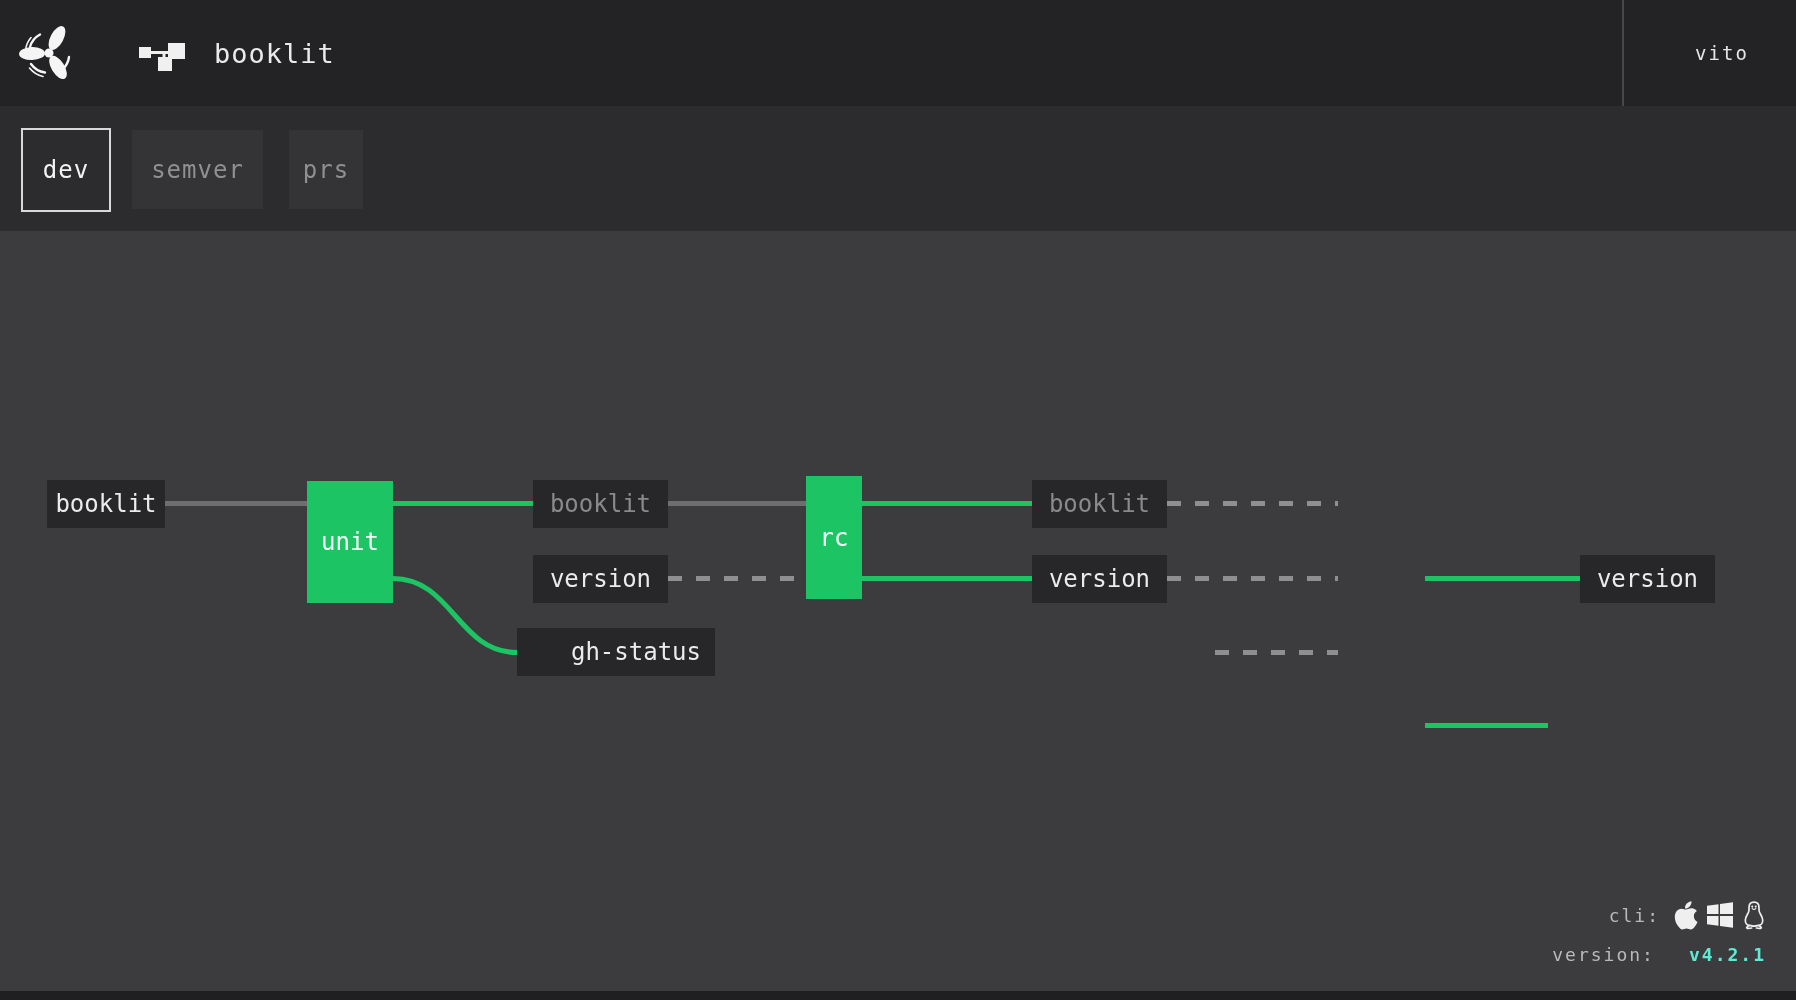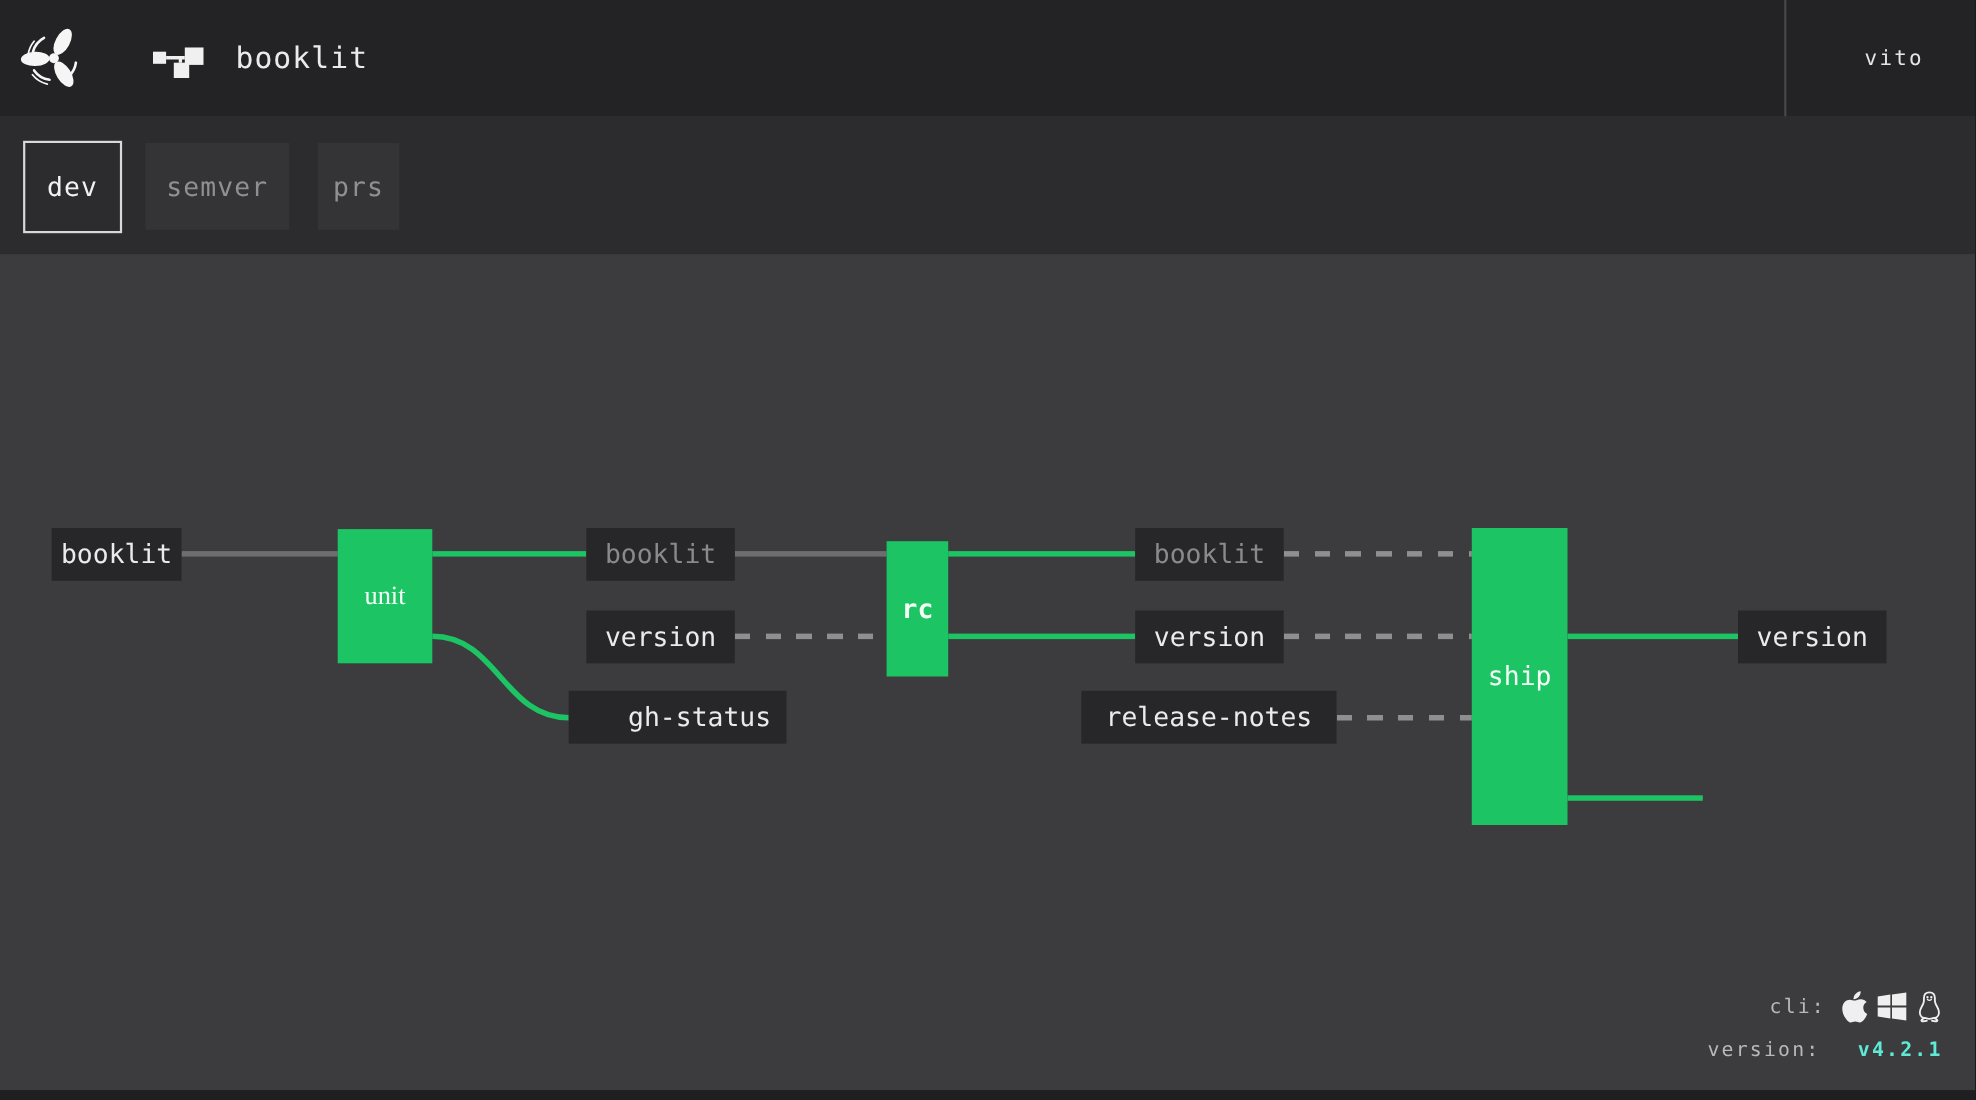--- a/index.html
+++ b/index.html
@@ -61,22 +61,22 @@
 
   
   .res, .job {
     position: absolute; display: flex; align-items: center; justify-content: center;
     font-size: 24px; cursor: pointer; z-index: 3;
   }
   .res { background: var(--node-bg); color: var(--white-text); height: 48px; }
   .res.faded { color: var(--faded-text); }
   .job { background: var(--green); color: #f4fff8; }
 
-  .job-unit { left: 307px; top: 481px; width: 86px; height: 122px; font-family: Liberation Serif, serif; }
-  .job-rc   { left: 806px; top: 492px; width: 56px; height: 123px; font-weight: bold; }
+  .job-unit { left: 307px; top: 481px; width: 86px; height: 122px; }
+  .job-rc   { left: 806px; top: 476px; width: 56px; height: 123px; }
   .job-ship { left: 1338px; top: 480px; width: 87px; height: 270px; }
 
   .res-booklit0   { left: 47px;   top: 480px; width: 118px; }
   .res-booklit1   { left: 533px;  top: 480px; width: 135px; }
   .res-version1   { left: 533px;  top: 555px; width: 135px; }
   .res-ghstatus   { left: 517px;  top: 628px; width: 198px; padding-left: 40px; }
   .res-booklit2   { left: 1032px; top: 480px; width: 135px; }
   .res-version2   { left: 1032px; top: 555px; width: 135px; }
   .res-relnotes   { left: 983px;  top: 628px; width: 232px; }
   .res-version3   { left: 1580px; top: 555px; width: 135px; }
@@ -169,29 +169,27 @@
   <div class="link dash" style="left:1215px; top:650px; width:123px;"></div>
   <div class="link green" style="left:1425px; top:576px; width:155px;"></div>
   <div class="link green" style="left:1425px; top:723px; width:123px;"></div>
 
   <svg class="curve-layer">
     <path d="M 393 578.5 C 452 578.5 458 652.5 517 652.5" fill="none" stroke="#1dc464" stroke-width="5"></path>
   </svg>
 
   <div class="job job-unit">unit</div>
   <div class="job job-rc">rc</div>
-  <div class="job job-ship">ship</div>
 
   <div class="res res-booklit0">booklit</div>
   <div class="res res-booklit1 faded">booklit</div>
   <div class="res res-version1">version</div>
   <div class="res res-ghstatus">gh-status</div>
   <div class="res res-booklit2 faded">booklit</div>
   <div class="res res-version2">version</div>
-  <div class="res res-relnotes">release-notes</div>
   <div class="res res-version3">version</div>
 
   <div class="cli-row">
     <span class="cli-label">cli:</span>
     <span class="cli-icon">
       <svg viewBox="0 0 26 30" width="26" height="30">
         <path fill="#efefef" d="M18.5 1.2c.2 1.9-.6 3.7-1.7 5-1.2 1.4-3 2.4-4.8 2.3-.2-1.8.7-3.7 1.8-4.9C15 2.3 16.9 1.3 18.5 1.2z"></path>
         <path fill="#efefef" d="M12.9 9.6c1.3 0 3.2-1.3 5.5-1.3 1 0 3.7.2 5.5 2.7-2.3 1.4-3.1 3.3-3 5.4.1 2.6 1.6 4.5 3.6 5.5-.8 2.1-1.8 3.8-3 5.2-1.1 1.3-2.2 2.4-3.8 2.4-1.6 0-2.2-.9-4.1-.9-2 0-2.7.9-4.2.9s-2.6-1.2-3.8-2.7C3.5 24.3 1.8 20.8 1.8 17c0-5.3 3.5-8.2 6.9-8.2 1.7 0 3.1.8 4.2.8z"></path>
       </svg>
     </span>

